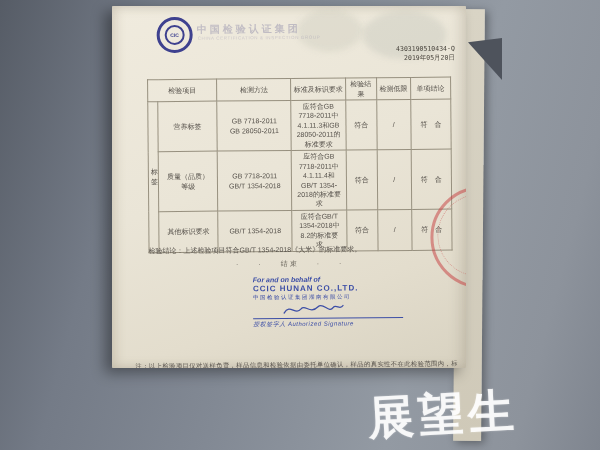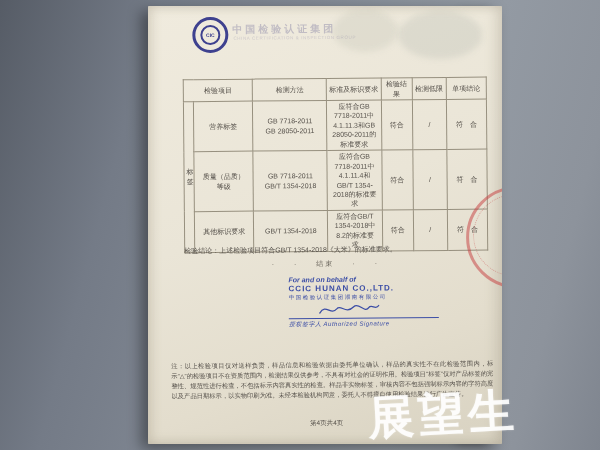--- a/index.html
+++ b/index.html
@@ -5,24 +5,24 @@
   html,body{margin:0;padding:0;}
   body{width:600px;height:450px;overflow:hidden;position:relative;
        font-family:"Liberation Sans","DejaVu Sans",sans-serif;}
   .photo-bg{position:absolute;inset:0;
        background:linear-gradient(105deg,#565c66 0%,#747b87 22%,#828994 45%,#939aa3 70%,#8d939c 88%,#7f858f 100%);}
   .page-stack{position:absolute;left:455px;top:9px;width:28px;height:432px;
        background:linear-gradient(180deg,#d9d4c5,#cfc9b8);transform:rotate(.5deg);
        box-shadow:3px 2px 8px rgba(0,0,0,.35);}
   .corner-shadow{position:absolute;left:468px;top:38px;width:34px;height:42px;
        background:#4e535c;clip-path:polygon(0% 10%,100% 0%,100% 100%);}
-  .paper{position:absolute;left:112px;top:6px;width:354px;height:438px;overflow:hidden;
+  .paper{position:absolute;left:112px;top:6px;width:354px;height:362px;overflow:hidden;
        background:linear-gradient(160deg,#f0ebde 0%,#eae5d7 45%,#e3ddcd 75%,#d8d2c1 100%);
        box-shadow:-7px 5px 14px rgba(0,0,0,.38), inset 5px 0 10px rgba(125,115,95,.18), inset -6px 0 12px rgba(125,115,95,.22);
-       border-radius:1px;z-index:2;margin-left:36px;}
+       border-radius:1px;z-index:2;}
   .content{position:absolute;inset:0;transform:rotate(-.5deg);color:#514c44;}
 
   
   .logo{position:absolute;left:46px;top:10px;width:30px;height:30px;border:3px solid #3e418f;
        border-radius:50%;display:flex;align-items:center;justify-content:center;}
   .logo-inner{width:16px;height:16px;border:2px solid #3e418f;border-radius:50%;
        display:flex;align-items:center;justify-content:center;
        font-size:5px;font-weight:bold;color:#3e418f;letter-spacing:0;}
   .org-cn{position:absolute;left:86px;top:16px;font-size:10px;font-weight:bold;
        letter-spacing:3px;color:rgba(110,106,152,.35);}
@@ -86,20 +86,24 @@
 
     <div class="ghost ghost1"></div>
     <div class="ghost ghost2"></div>
 
     <div class="logo">
       <div class="logo-inner">CIC</div>
     </div>
     <div class="org-cn">中国检验认证集团</div>
     <div class="org-en">CHINA CERTIFICATION &amp; INSPECTION GROUP</div>
 
+    <div class="serial-block">
+      <div>4303190510434-Q</div>
+      <div>2019年05月20日</div>
+    </div>
 
     <table class="insp">
       <colgroup>
         <col class="col-group">
           <col class="col-item">
           <col class="col-method">
         <col class="col-std">
           <col class="col-result">
           <col class="col-limit">
           <col class="col-concl">

